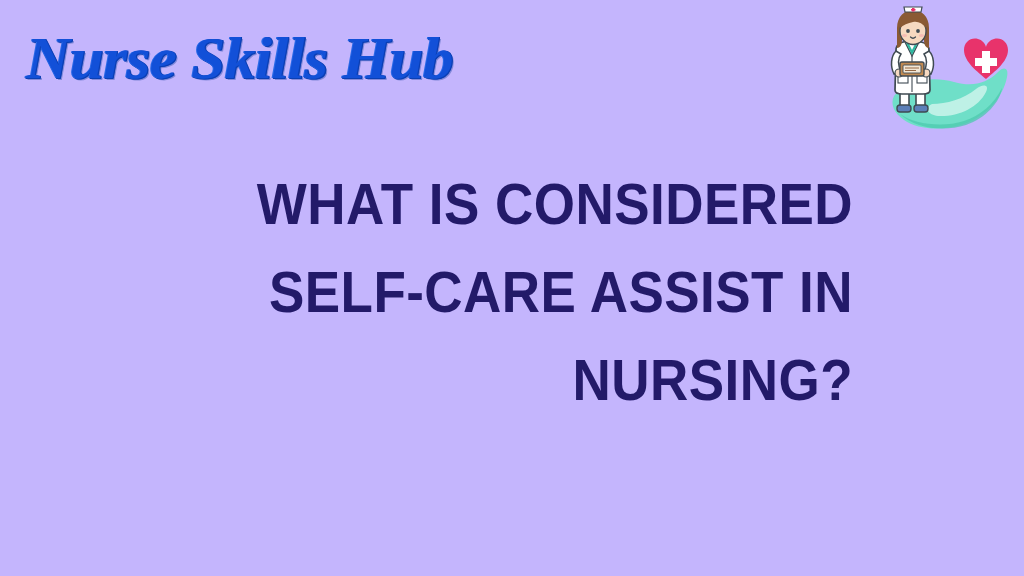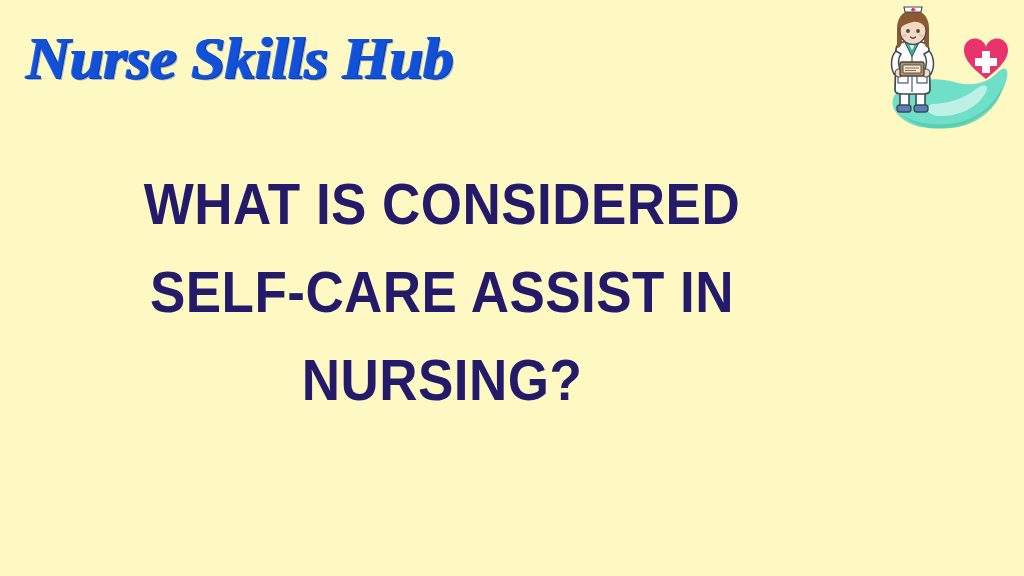--- a/index.html
+++ b/index.html
@@ -11,21 +11,21 @@
     height: 576px;
     background: #ffffff;
     font-family: "Liberation Sans", sans-serif;
     overflow: hidden;
   }
 
   #slide {
     position: relative;
     width: 1024px;
     height: 576px;
-    background: #fef9c3;
+    background: #c4b5fd;
     overflow: hidden;
   }
 
   
   #brand-logo {
     position: absolute;
     left: 26px;
     top: 20px;
     width: 500px;
     height: 76px;
@@ -50,21 +50,21 @@
     transform: scaleX(1.02);
     transform-origin: left center;
   }
 
   
   #headline {
     position: absolute;
     left: 0;
     top: 160px;
     width: 884px;
-    text-align: center;
+    text-align: right;
   }
   .headline-line {
     display: block;
     font-family: "Liberation Sans", sans-serif;
     font-weight: 700;
     font-size: 57px;
     line-height: 88px;
     letter-spacing: 0.5px;
     color: #231a69;
     white-space: nowrap;

